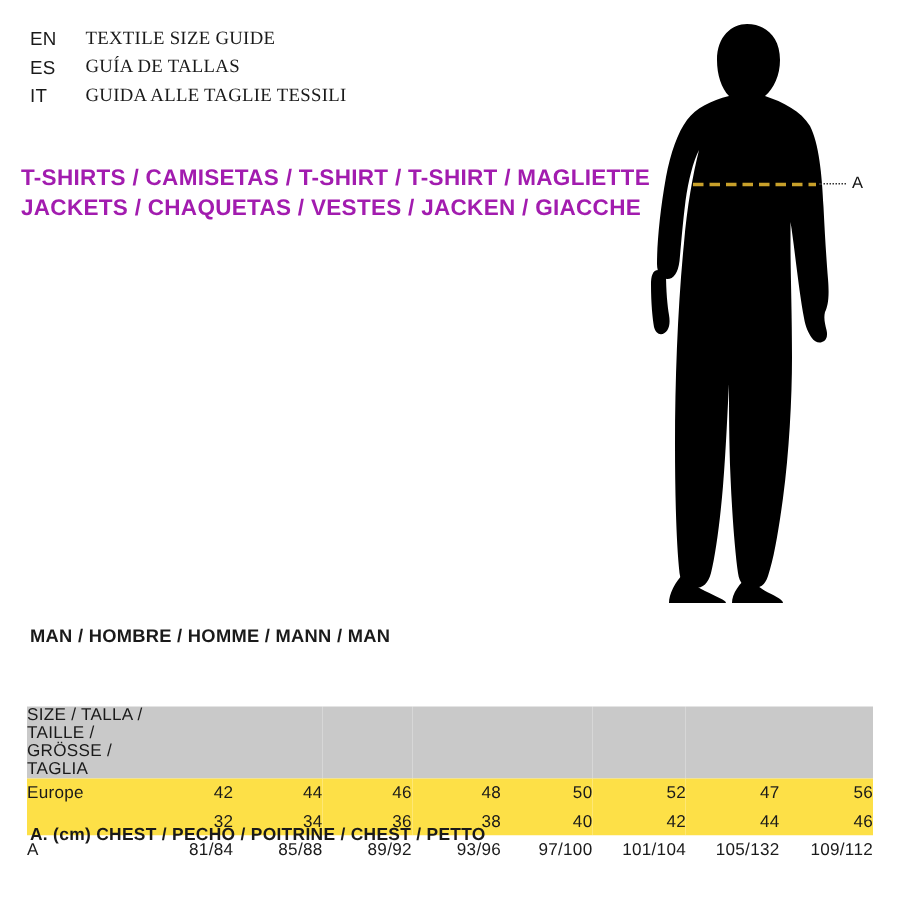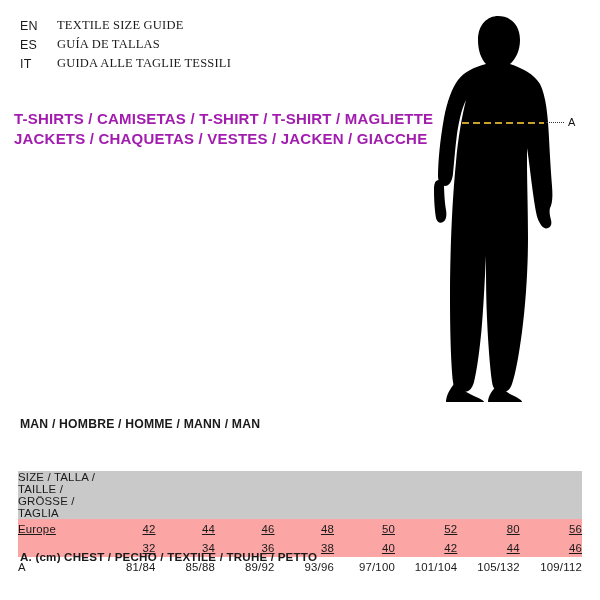--- a/index.html
+++ b/index.html
@@ -107,22 +107,21 @@
     height: 19px;
     vertical-align: middle;
     letter-spacing: 0.2px;
     color: #1a1a1a;
   }
   tr.row-head td {
     background: #c9c9c9;
     font-weight: normal;
   }
   tr.row-alt td {
-    background: #fca5a5;
-    text-decoration: underline;
+    background: #fde047;
   }
   tr.row-plain td {
     background: #ffffff;
   }
   td.c-label {
     padding-left: 4px;
     width: 86px;
   }
   td.c-val {
     width: 68px;
@@ -249,21 +248,21 @@
         <td class="c-val"></td>
       </tr>
       <tr class="row-alt">
         <td class="c-label">Europe</td>
         <td class="c-val">42</td>
         <td class="c-val">44</td>
         <td class="c-val">46</td>
         <td class="c-val">48</td>
         <td class="c-val">50</td>
         <td class="c-val">52</td>
-        <td class="c-val">80</td>
+        <td class="c-val">47</td>
         <td class="c-val">56</td>
       </tr>
       <tr class="row-alt">
         <td class="c-label"></td>
         <td class="c-val">32</td>
         <td class="c-val">34</td>
         <td class="c-val">36</td>
         <td class="c-val">38</td>
         <td class="c-val">40</td>
         <td class="c-val">42</td>
@@ -277,15 +276,15 @@
         <td class="c-val">89/92</td>
         <td class="c-val">93/96</td>
         <td class="c-val">97/100</td>
         <td class="c-val">101/104</td>
         <td class="c-val">105/132</td>
         <td class="c-val">109/112</td>
       </tr>
     </tbody>
   </table>
 
-  <div class="footnote">A. (cm) CHEST / PECHO / TEXTILE / TRUHE / PETTO</div>
+  <div class="footnote">A. (cm) CHEST / PECHO / POITRINE / CHEST / PETTO</div>
 
 </div>
 
 </body></html>

